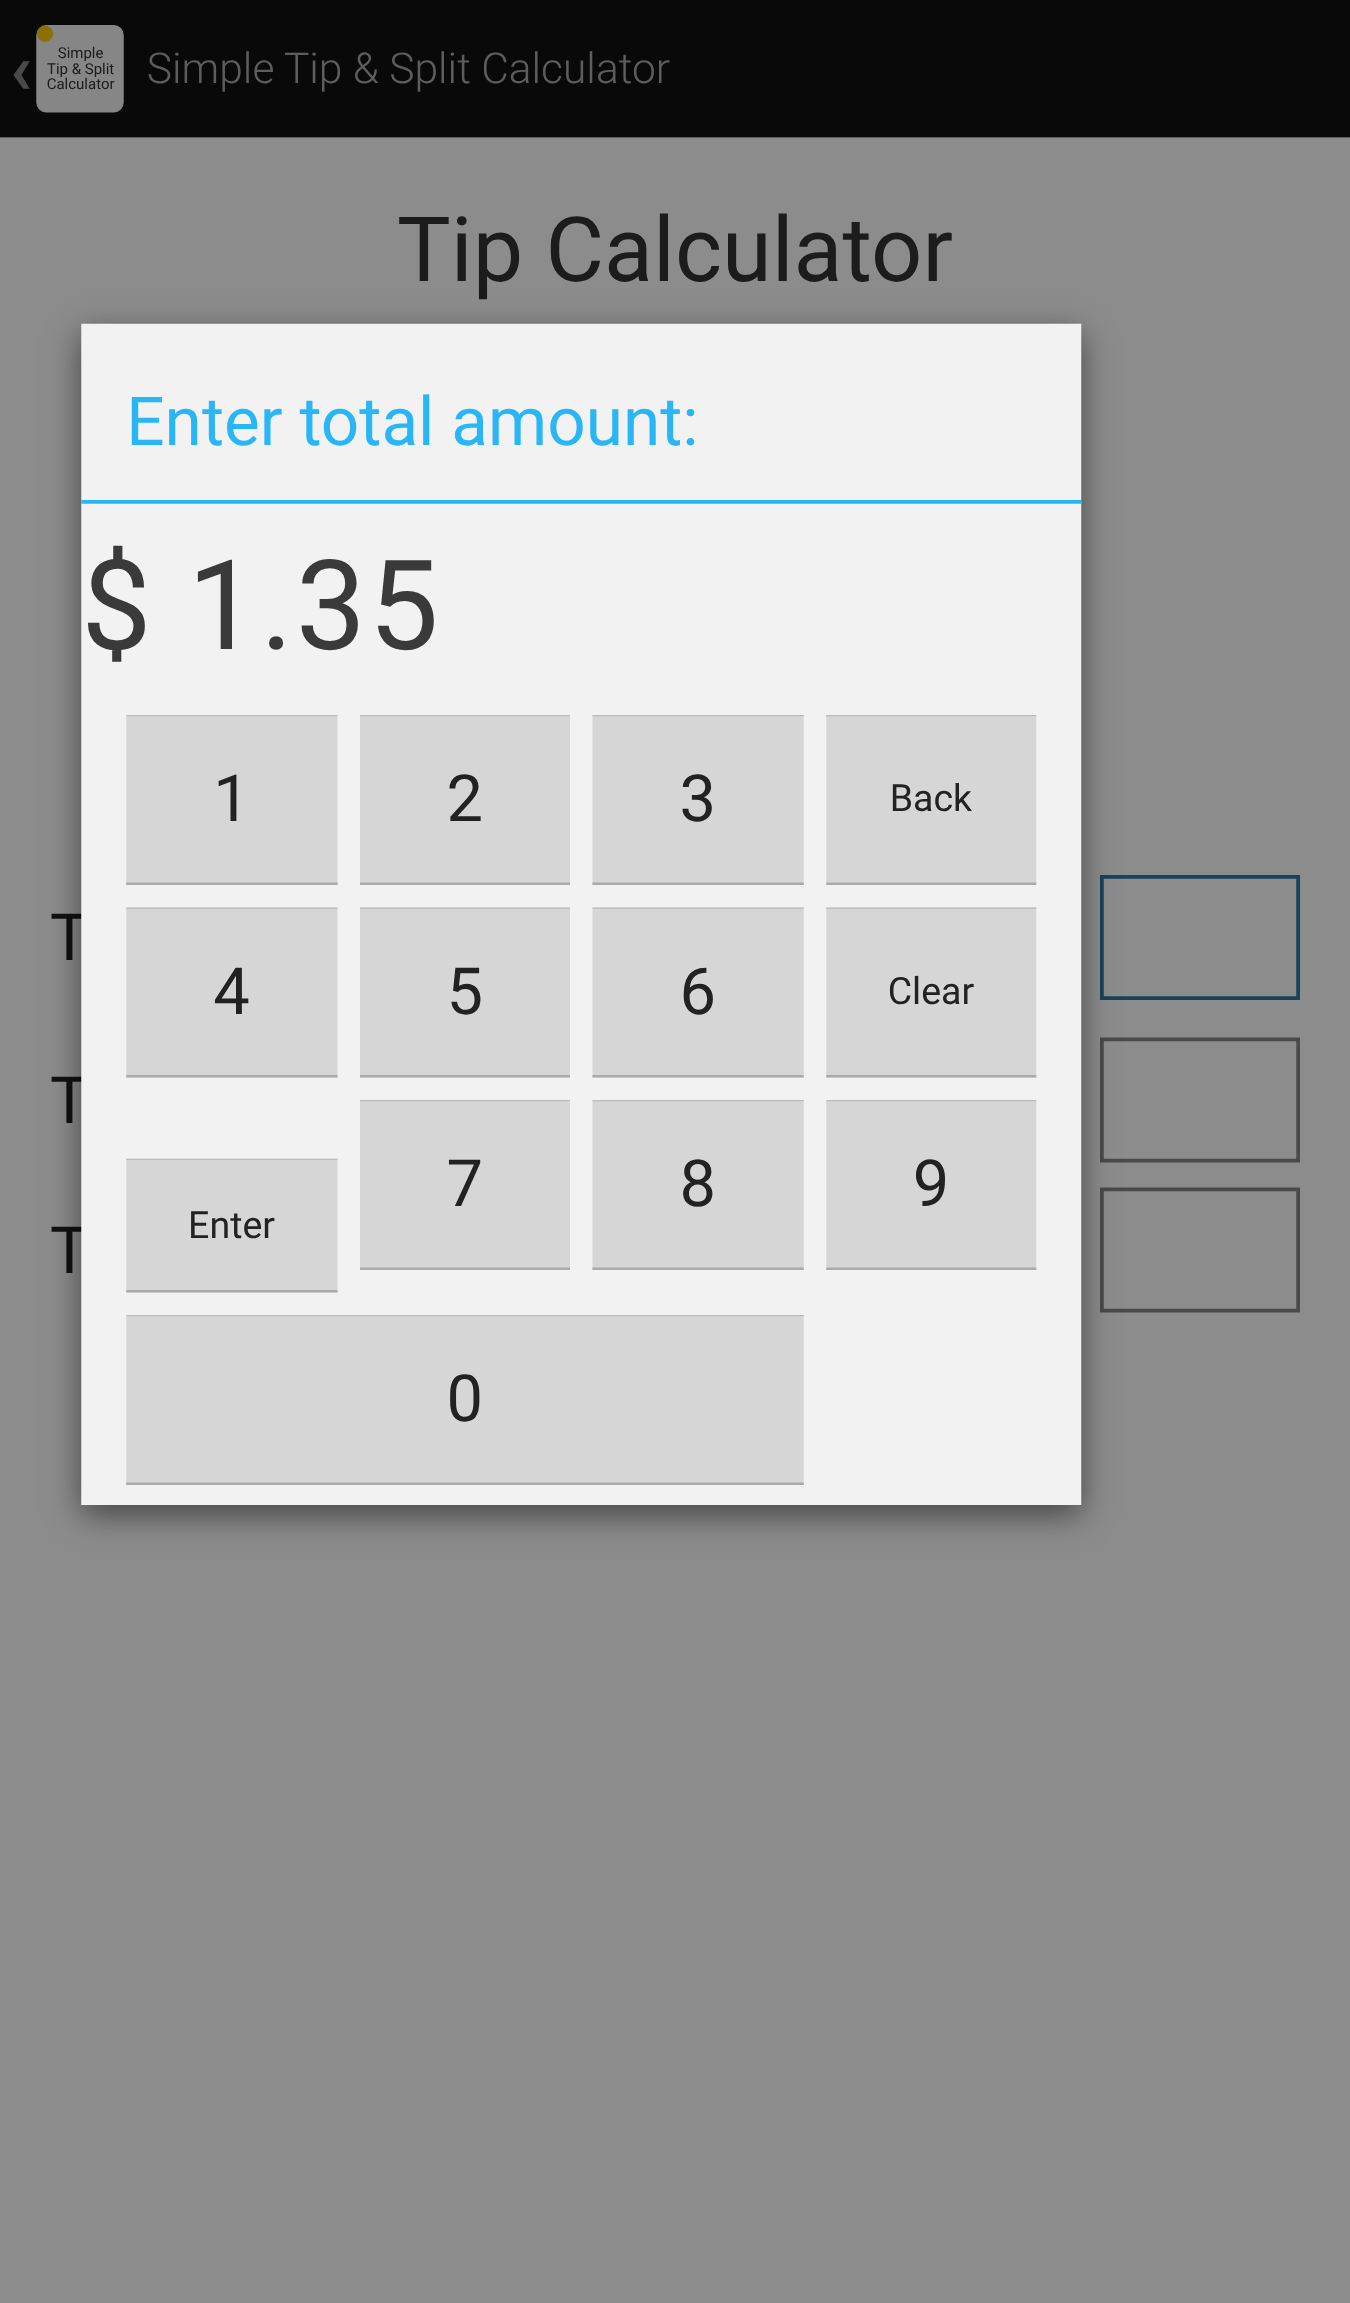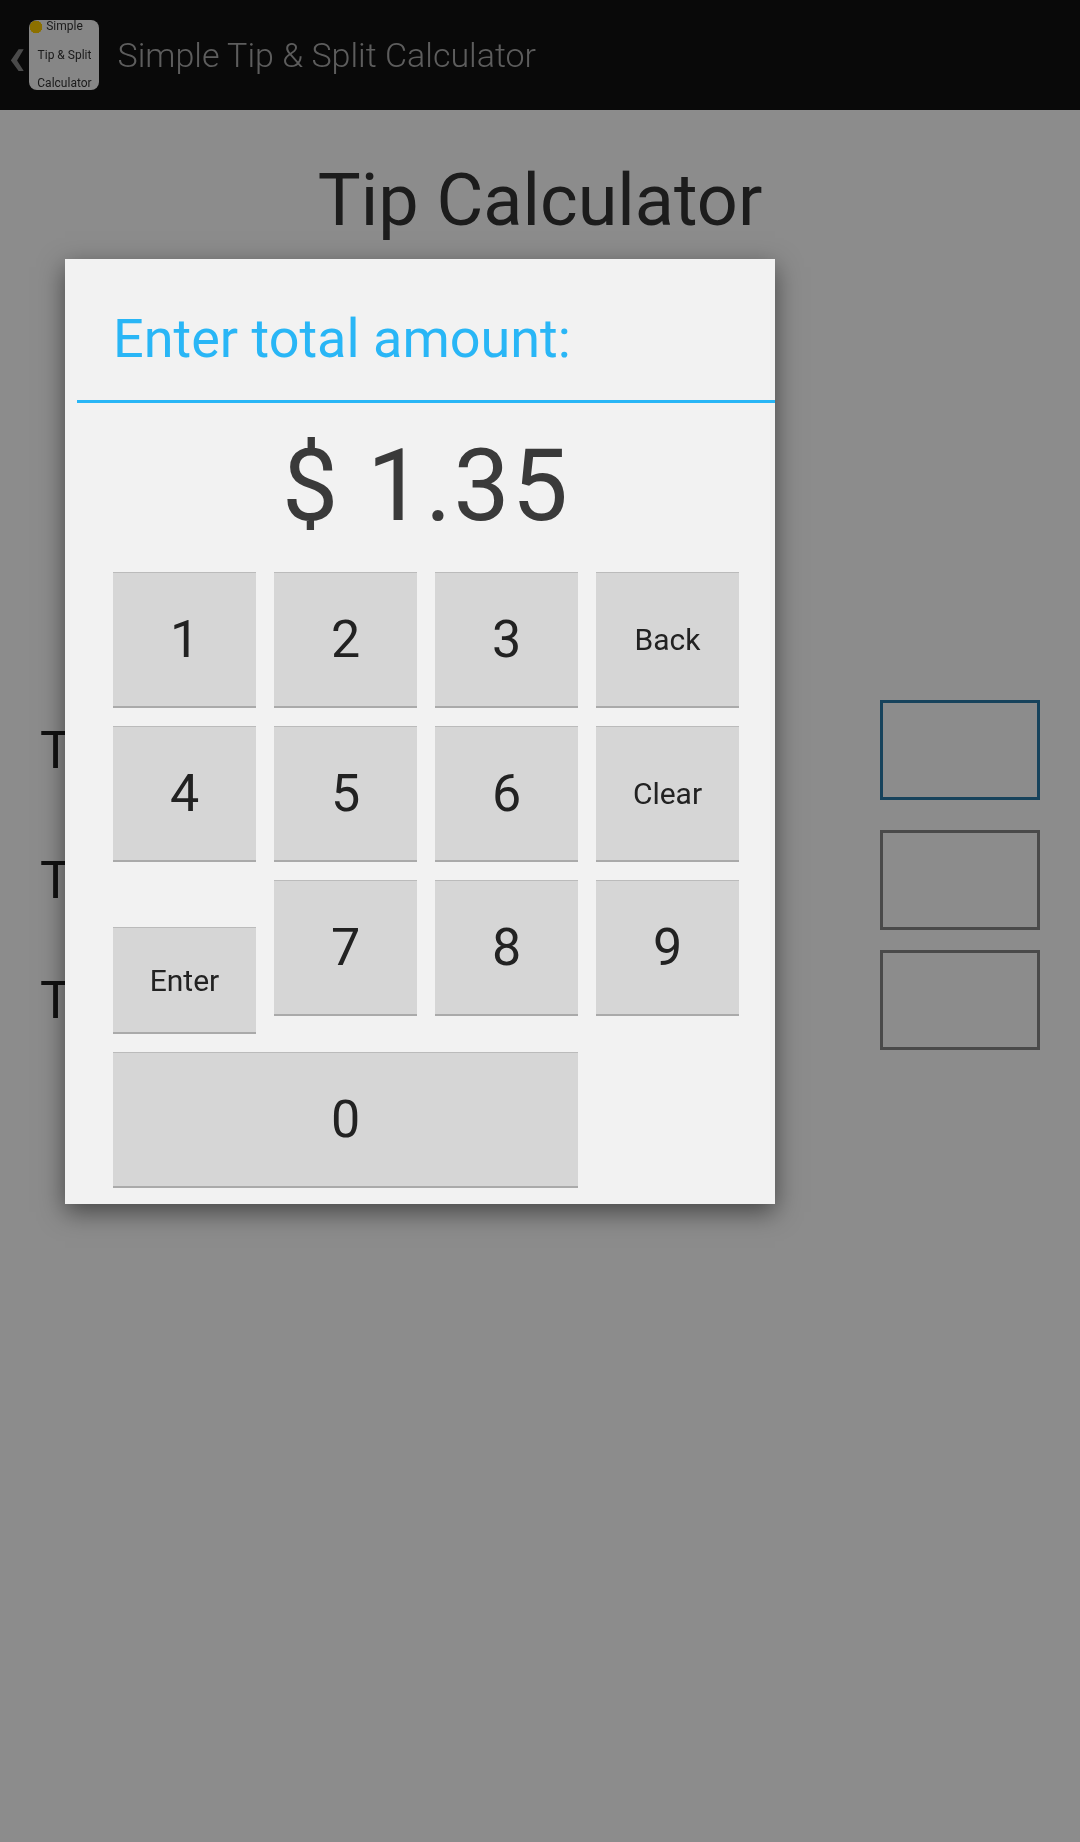--- a/index.html
+++ b/index.html
@@ -23,21 +23,21 @@
   }
   .app-icon {
     width: 70px;
     height: 70px;
     background: #f5f5f5;
     border-radius: 8px;
     margin-right: 18px;
     display: flex;
     flex-direction: column;
     align-items: center;
-    justify-content: space-between;
+    justify-content: center;
     position: relative;
     font-size: 12px;
     line-height: 1.05;
     color: #333;
     text-align: center;
   }
   .app-icon::before {
     content: "";
     position: absolute;
     top: -4px; left: -4px;
@@ -93,39 +93,38 @@
     position: absolute;
     inset: 0;
     background: rgba(0,0,0,0.45);
   }
 
   
   .dialog {
     position: absolute;
     left: 65px;
     top: 259px;
-    width: 710px;
+    width: 800px;
     background: #f2f2f2;
     box-shadow: 0 8px 24px rgba(0,0,0,0.5);
     padding-bottom: 16px;
-    padding-left: 12px;
   }
   .dialog-title {
     color: #29b6f6;
     font-size: 54px;
     font-weight: 400;
     padding: 48px 36px 30px 36px;
   }
   .dialog-divider {
     height: 3px;
     background: #29b6f6;
     width: 100%;
   }
   .amount {
-    text-align: center;
+    text-align: left;
     font-size: 100px;
     color: #3a3a3a;
     padding: 24px 0 28px 0;
     font-weight: 400;
     letter-spacing: 2px;
   }
 
   .keypad {
     display: grid;
     grid-template-columns: repeat(4, 1fr);

